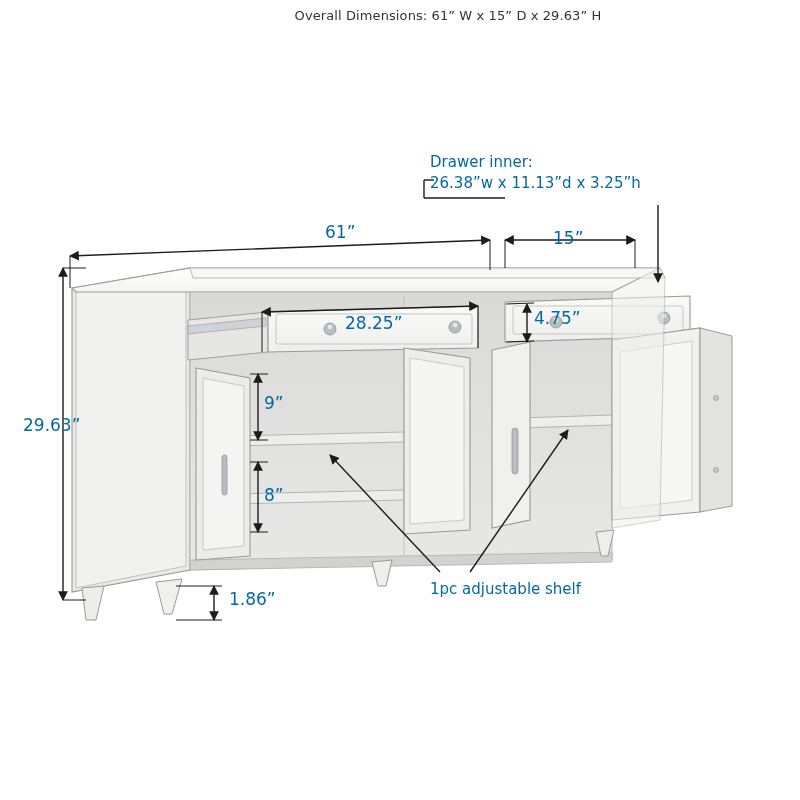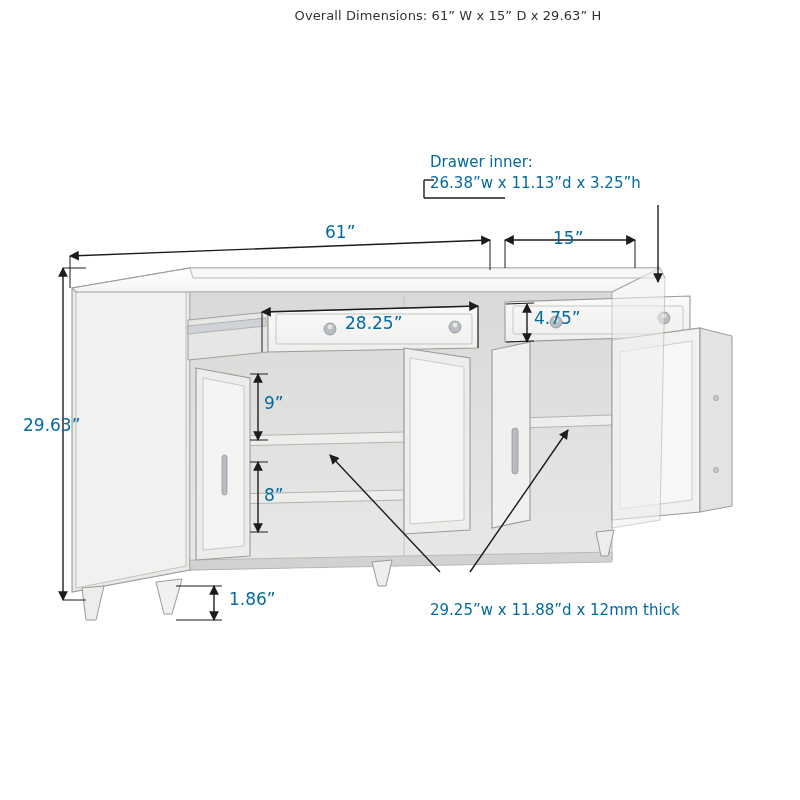--- a/index.html
+++ b/index.html
@@ -243,15 +243,15 @@
 
   <div class="label dim" style="left:345px; top:313px;">28.25”</div>
   <div class="label dim" style="left:534px; top:308px;">4.75”</div>
 
   <div class="label dim" style="left:264px; top:393px;">9”</div>
   <div class="label dim" style="left:264px; top:485px;">8”</div>
 
   <div class="label dim" style="left:23px; top:415px;">29.63”</div>
   <div class="label dim" style="left:229px; top:589px;">1.86”</div>
 
-  <div class="label" style="left:430px; top:601px;">29.25”w x 11.88”d x 12mm thick</div>
+  <div class="label" style="left:430px; top:580px;">1pc adjustable shelf</div>
 
 </div>
 
 </body></html>

